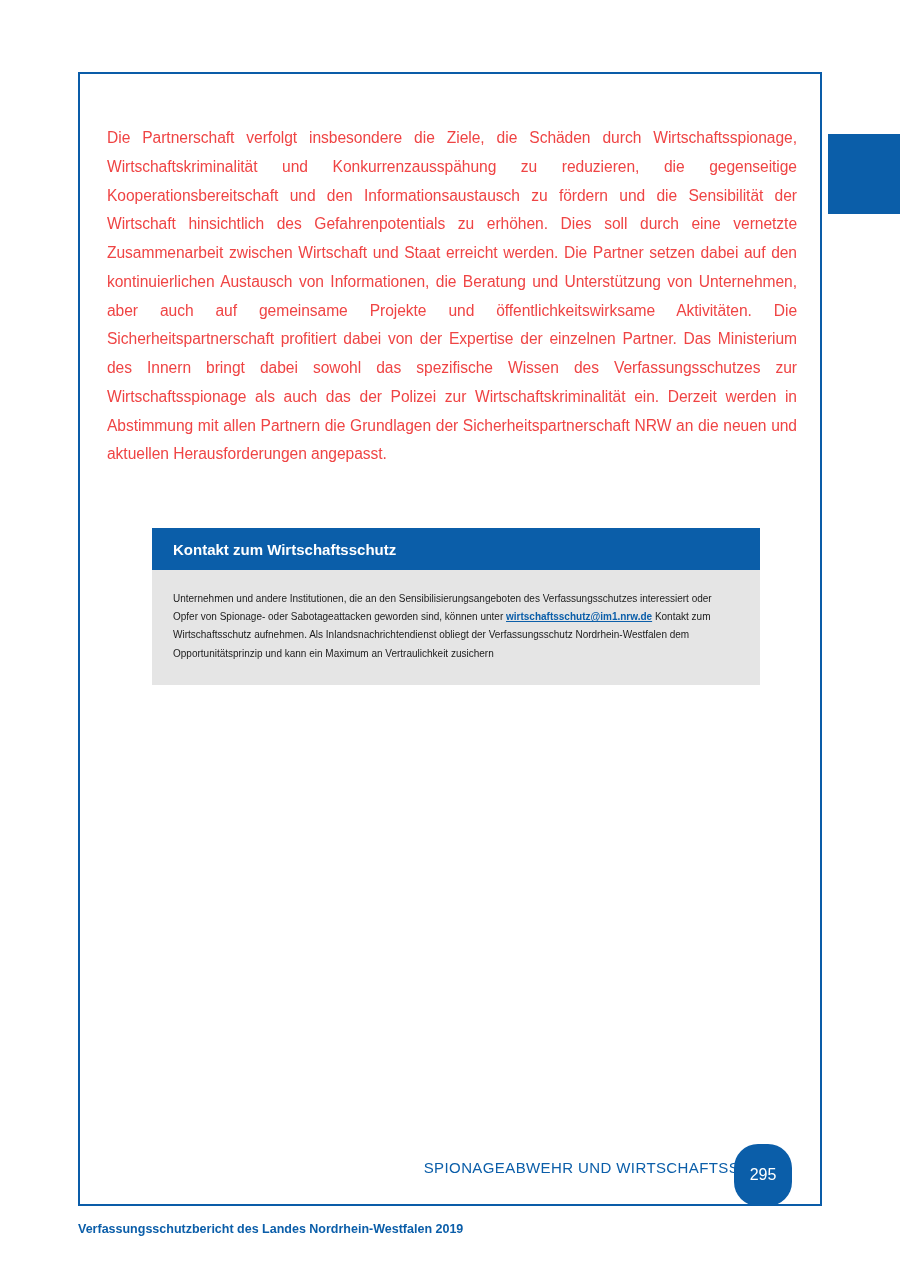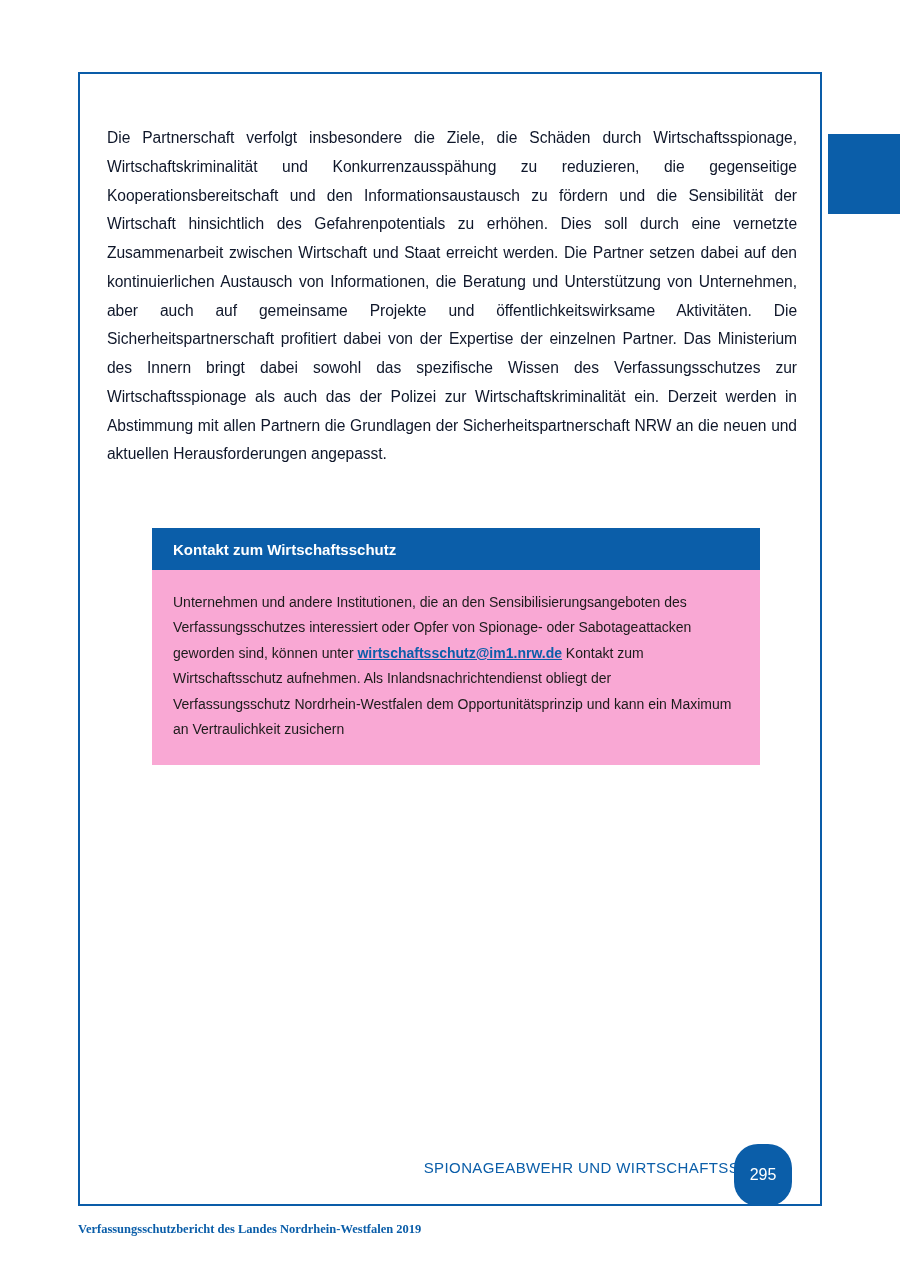--- a/index.html
+++ b/index.html
@@ -37,21 +37,21 @@
   }
 
   
   #body-text {
     position: absolute;
     left: 107px;
     top: 124px;
     width: 690px;
     font-size: 15.6px;
     line-height: 1.845;
-    color: #0f172a;
+    color: #ef4444;
     text-align: justify;
     text-justify: inter-word;
     letter-spacing: -0.05px;
   }
 
   
   #callout {
     position: absolute;
     left: 152px;
     top: 528px;
@@ -61,24 +61,24 @@
     background: #0b5ea9;
     color: #ffffff;
     font-size: 15px;
     font-weight: bold;
     padding: 13px 0 13px 21px;
     box-sizing: border-box;
     height: 42px;
     line-height: 17px;
   }
   #callout-body {
-    background: #f9a8d4;
+    background: #e5e5e5;
     padding: 20px 28px 22px 21px;
     box-sizing: border-box;
-    font-size: 14px;
+    font-size: 10px;
     line-height: 1.82;
     color: #1b1b1b;
   }
   .mail-link {
     color: #0b5ea9;
     text-decoration: underline;
     font-weight: bold;
   }
 
   
@@ -110,21 +110,20 @@
   }
 
   
   #bottom-caption {
     position: absolute;
     left: 78px;
     top: 1222px;
     color: #0b5ea9;
     font-size: 12.5px;
     font-weight: bold;
-    font-family: Liberation Serif, serif;
   }
 </style>
 </head>
 <body>
 
 <div id="page-frame"></div>
 
 <div id="edge-tab"></div>
 
 <div id="body-text">Die Partnerschaft verfolgt insbesondere die Ziele, die Schäden durch Wirtschaftsspionage, Wirtschaftskriminalität und Konkurrenzausspähung zu reduzieren, die gegenseitige Kooperationsbereitschaft und den Informationsaustausch zu fördern und die Sensibilität der Wirtschaft hinsichtlich des Gefahrenpotentials zu erhöhen. Dies soll durch eine vernetzte Zusammenarbeit zwischen Wirtschaft und Staat erreicht werden. Die Partner setzen dabei auf den kontinuierlichen Austausch von Informationen, die Beratung und Unterstützung von Unternehmen, aber auch auf gemeinsame Projekte und öffentlichkeitswirksame Aktivitäten. Die Sicherheitspartnerschaft profitiert dabei von der Expertise der einzelnen Partner. Das Ministerium des Innern bringt dabei sowohl das spezifische Wissen des Verfassungsschutzes zur Wirtschaftsspionage als auch das der Polizei zur Wirtschaftskriminalität ein. Derzeit werden in Abstimmung mit allen Partnern die Grundlagen der Sicherheitspartnerschaft NRW an die neuen und aktuellen Herausforderungen angepasst.</div>

